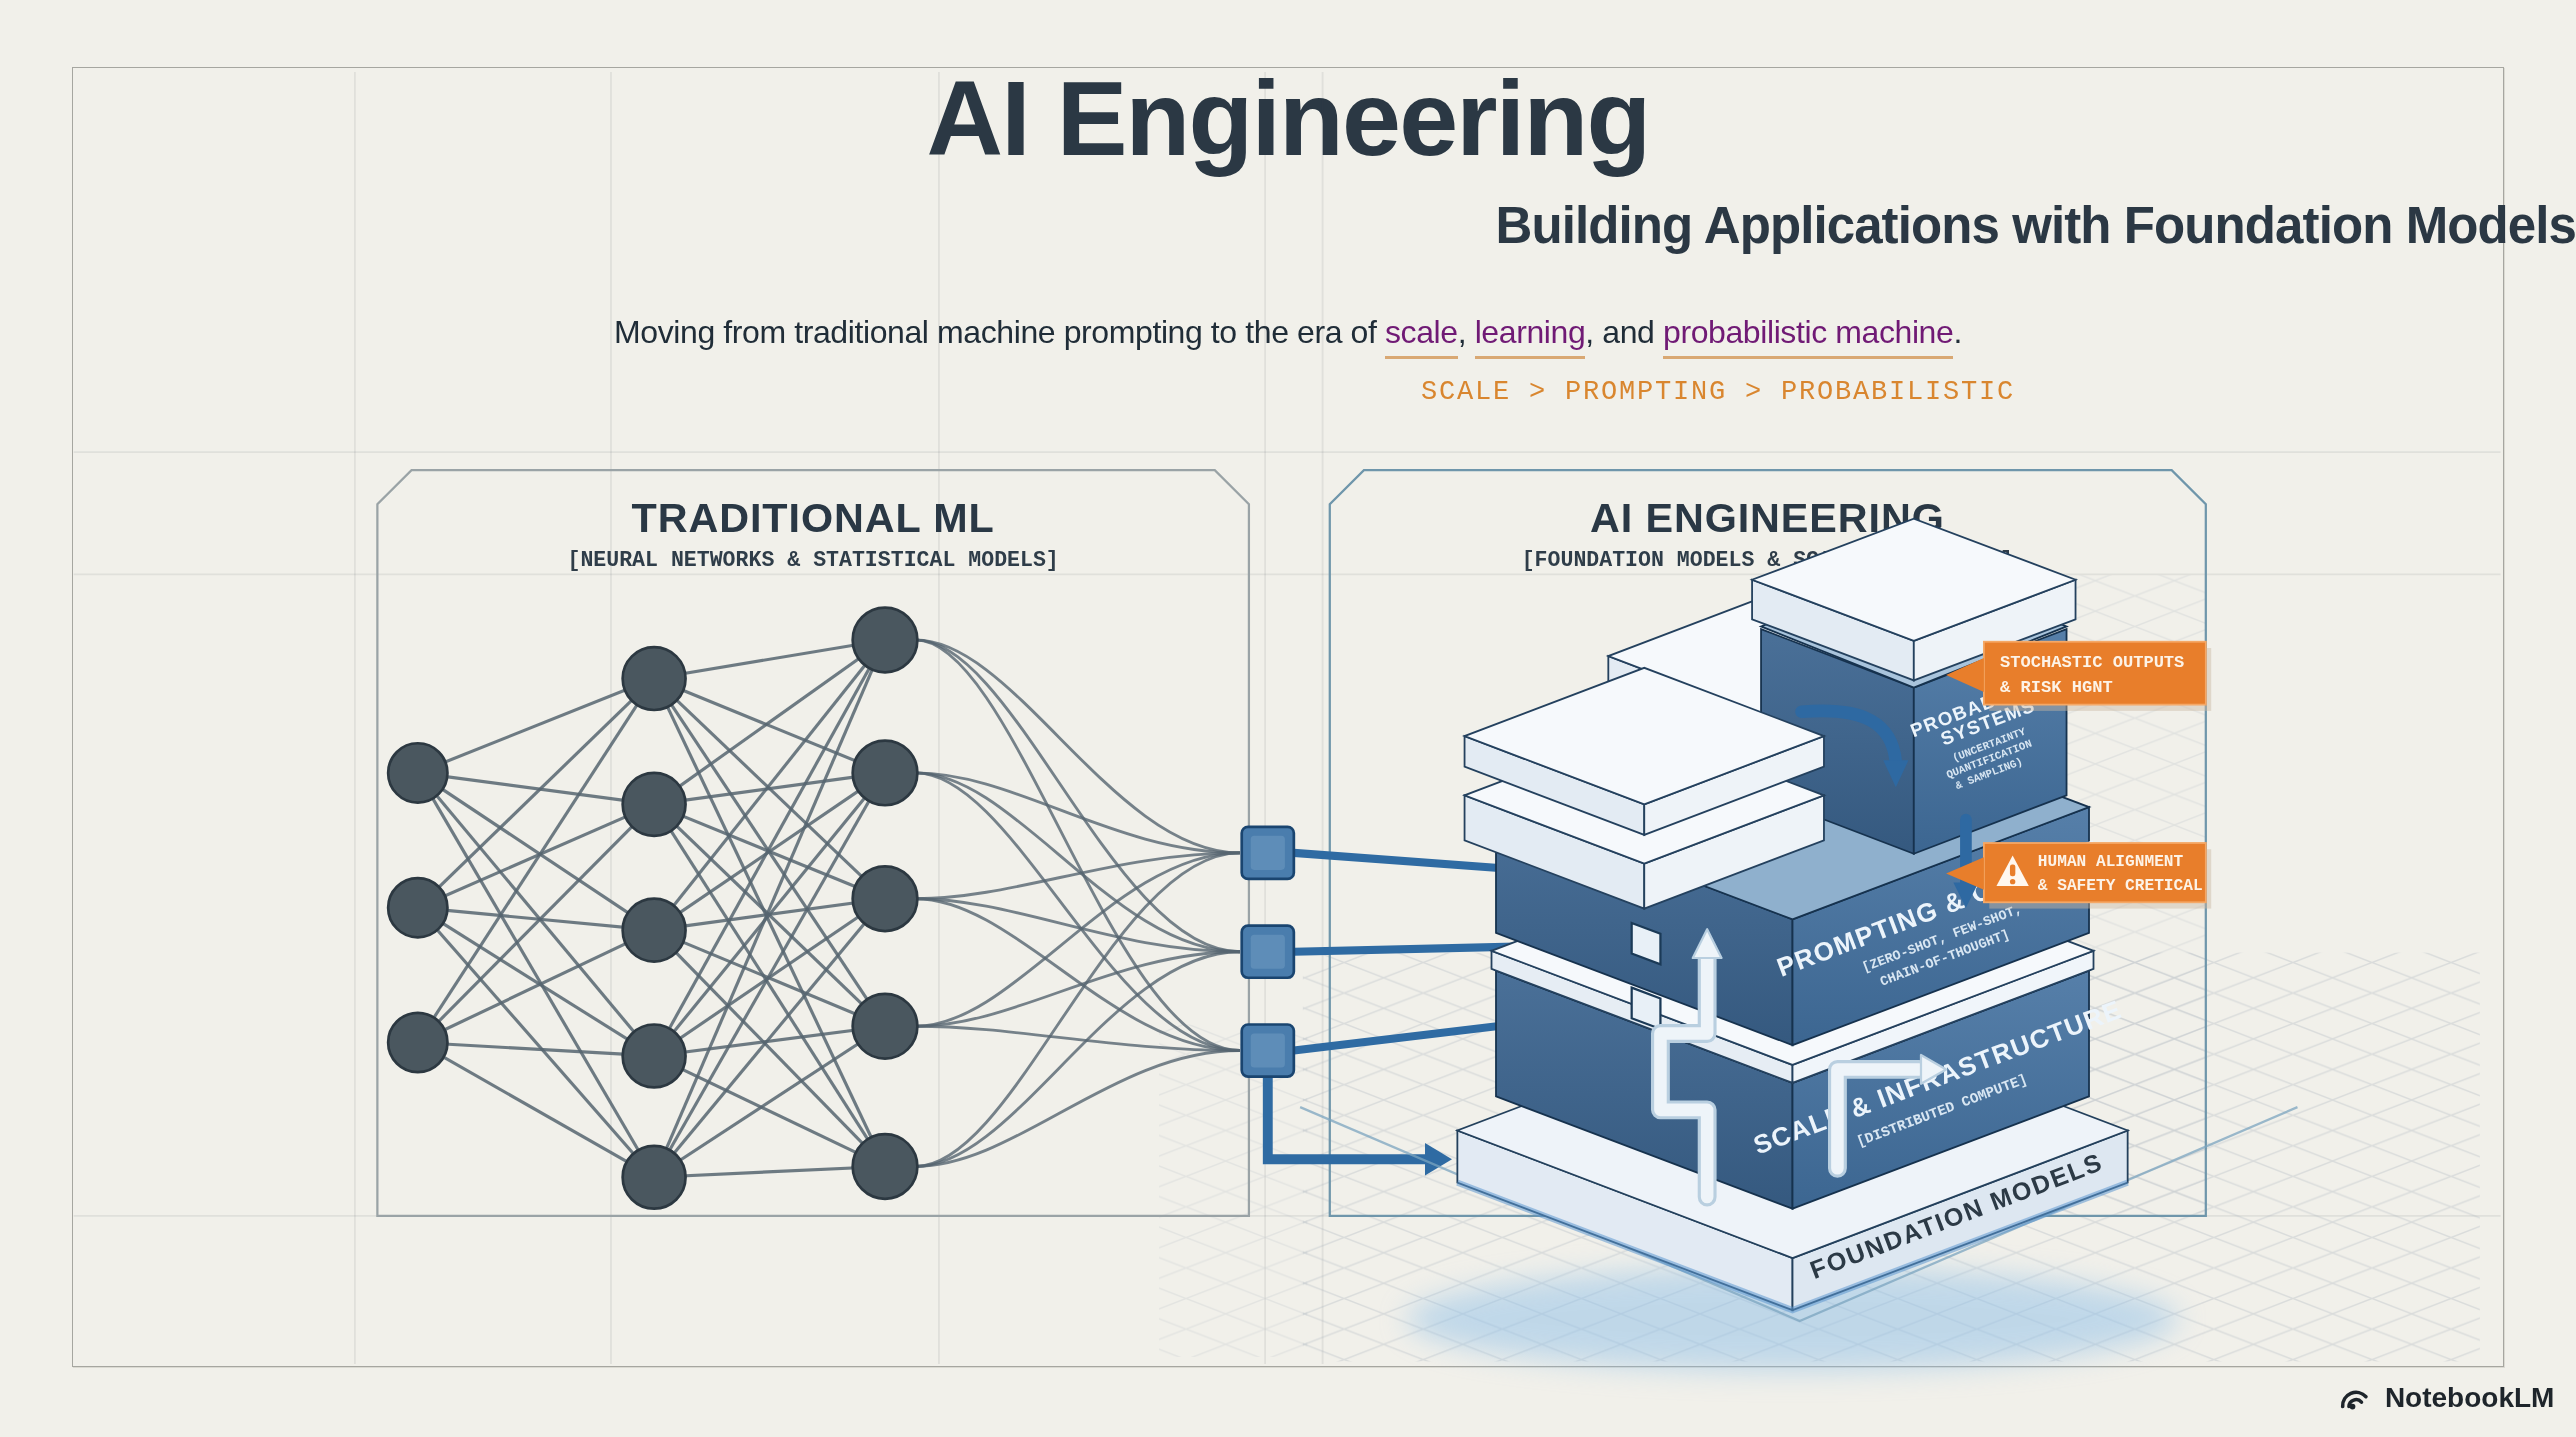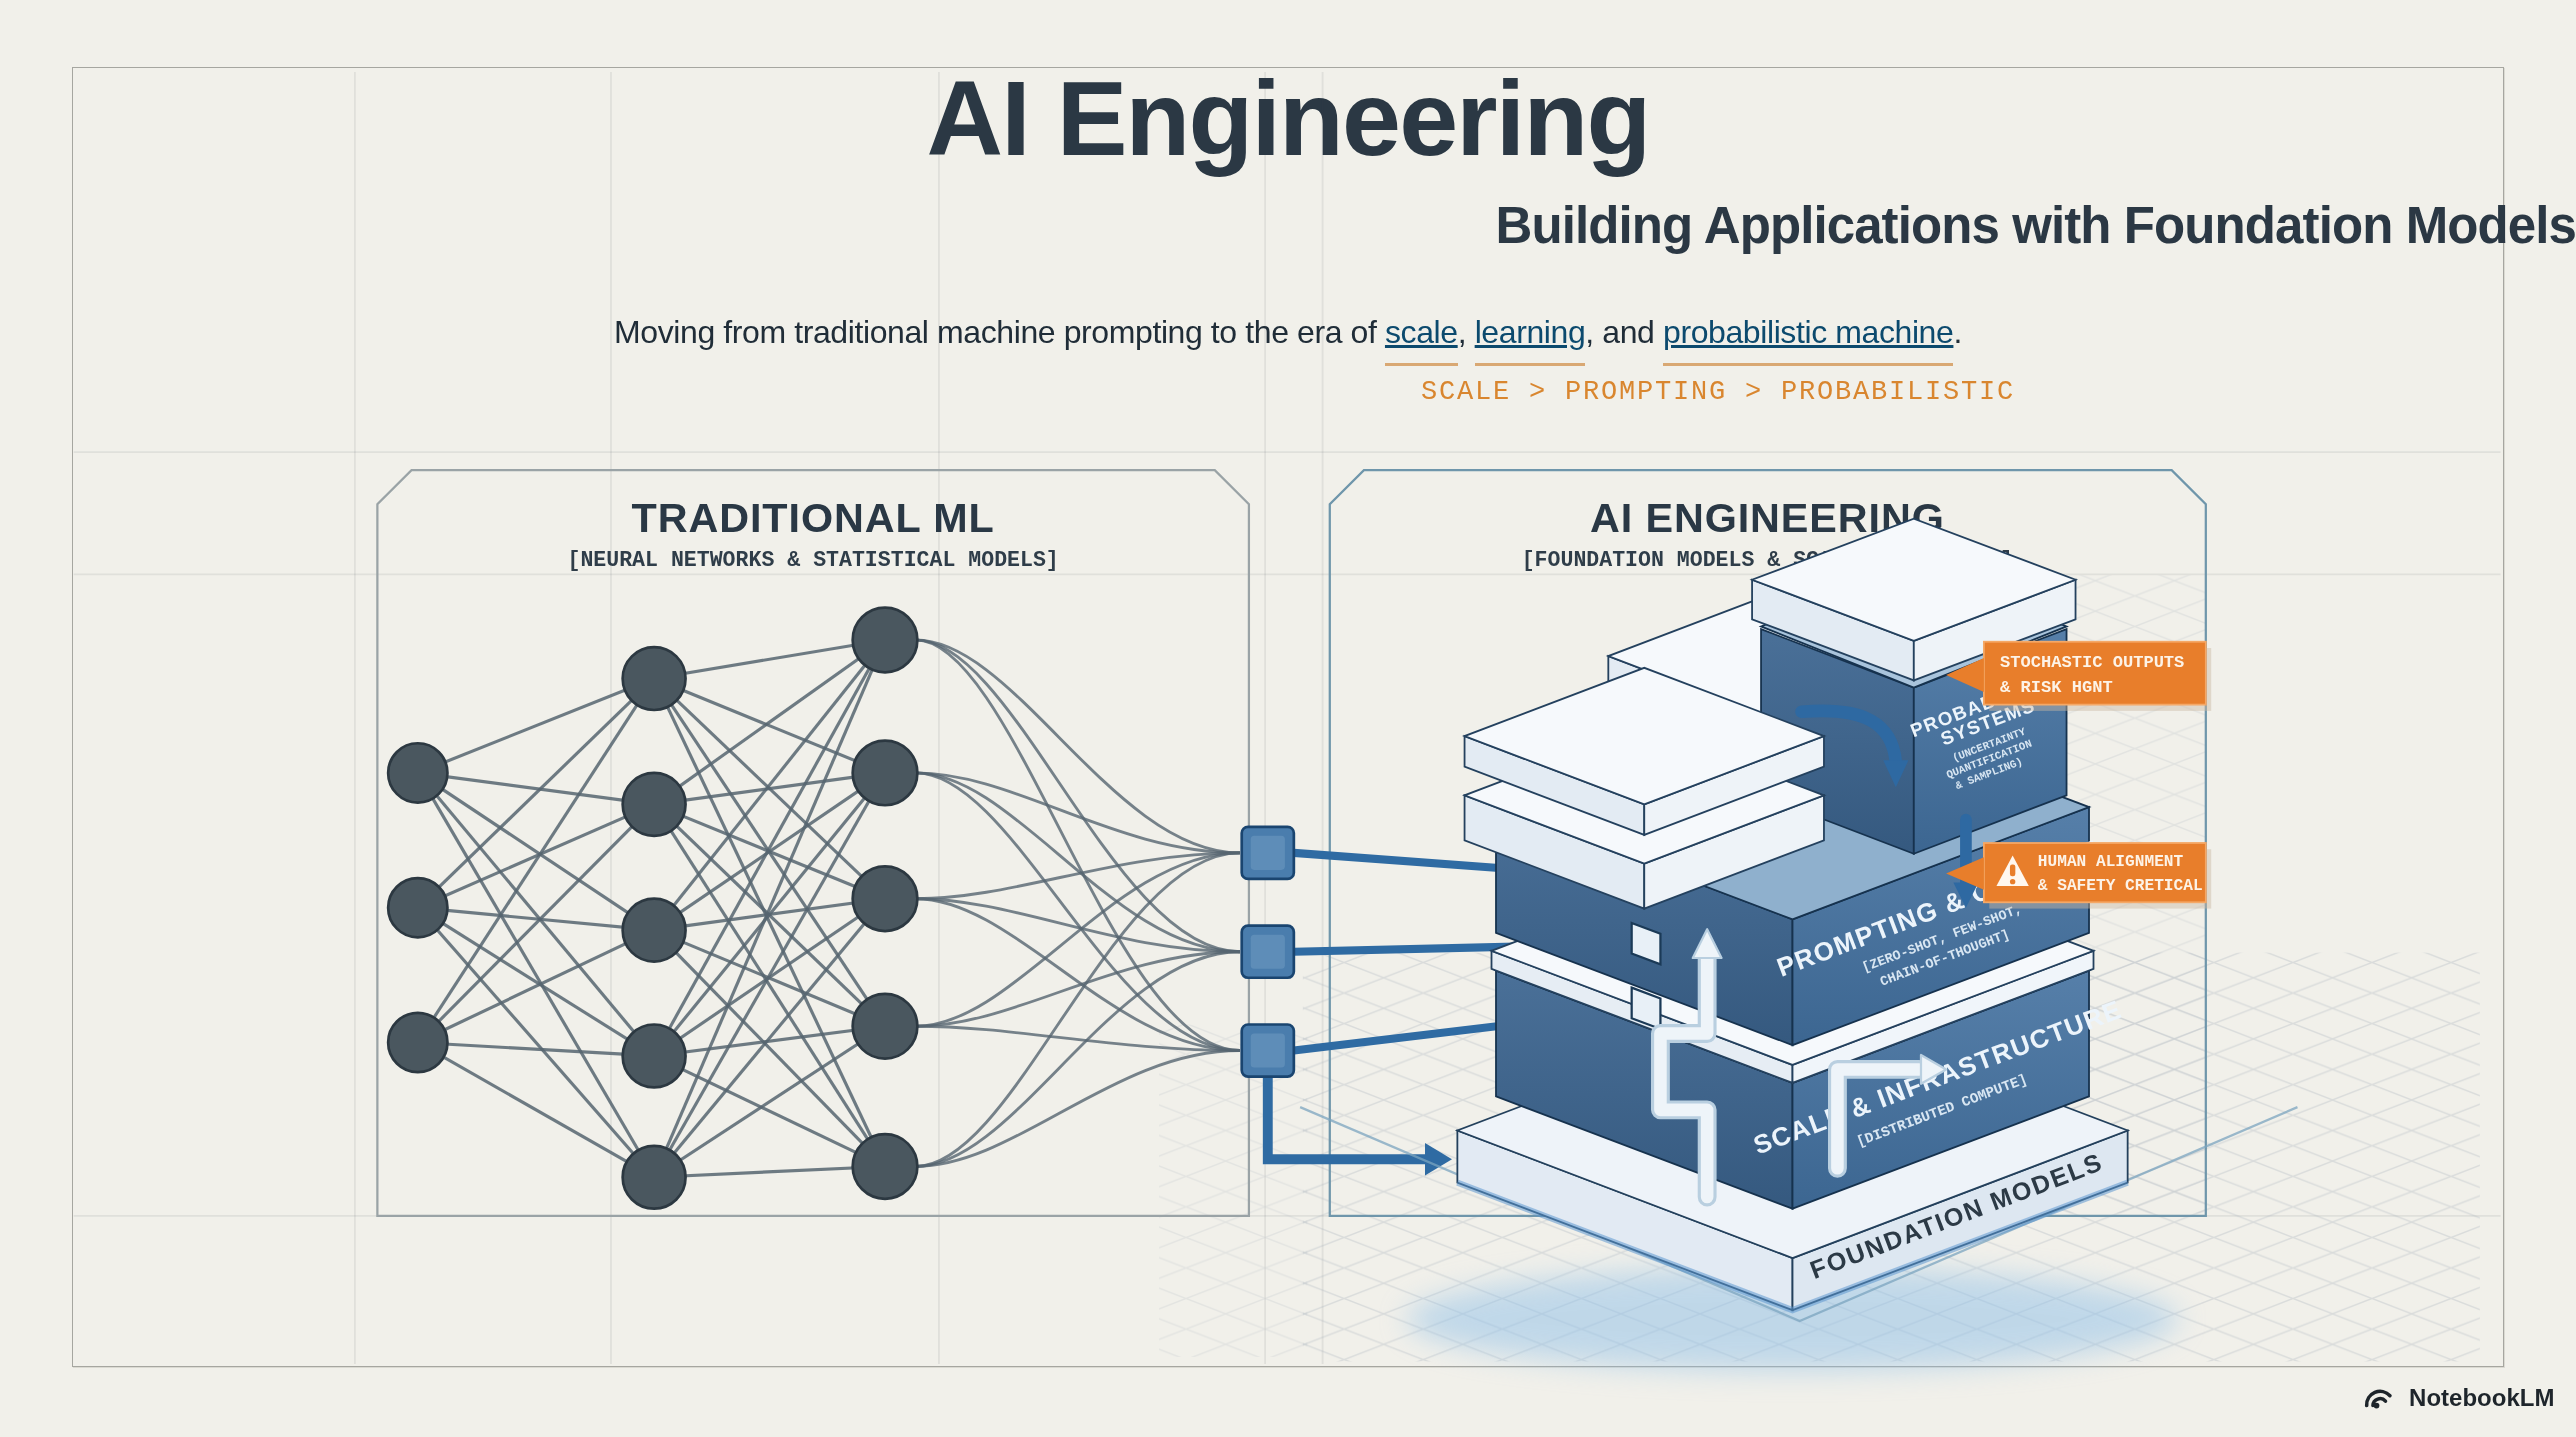--- a/index.html
+++ b/index.html
@@ -8,34 +8,34 @@
   
   .frame{position:absolute;left:72px;top:67px;width:2430px;height:1298px;
          border:1.8px solid #a6a6a0;box-shadow:0.9px 0.9px 0 #d8d7d0;}
   
   .title{position:absolute;left:0;right:0;top:58px;text-align:center;
          font-size:106px;font-weight:bold;letter-spacing:-1.8px;color:#2b3844;}
   .subtitle{position:absolute;left:0;right:0;top:196px;text-align:right;
          font-size:51px;font-weight:bold;letter-spacing:-0.9px;color:#2b3844;}
   .tagline{position:absolute;left:0;right:0;top:314px;text-align:center;
          font-size:32px;font-weight:normal;color:#202d38;letter-spacing:-0.4px;}
-  .tagline .hl{color:#0c4a6e;border-bottom:3.6px solid #d9a873;padding-bottom:13px;text-decoration:underline;}
+  .tagline .hl{color:#701a75;border-bottom:3.6px solid #d9a873;padding-bottom:6px;}
   .flow{position:absolute;left:1421px;top:377px;font-family:"Liberation Mono",monospace;
         font-size:27px;font-weight:normal;color:#d9862f;letter-spacing:1.8px;}
   
   text{font-family:"Liberation Sans",sans-serif;}
   .panel-title{font-size:46px;font-weight:bold;fill:#2a3845;letter-spacing:1px;}
   .panel-sub{font-family:"Liberation Mono",monospace;font-size:24px;font-weight:bold;fill:#2f3d49;}
   .stk-t{fill:#ecf4fb;font-weight:bold;letter-spacing:1.5px;}
   .stk-d{fill:#d8e6f2;font-family:"Liberation Mono",monospace;font-weight:bold;}
   .stk-dark{fill:#2c3a46;font-weight:bold;letter-spacing:2px;}
   .co-text{font-family:"Liberation Mono",monospace;font-weight:bold;fill:#fdf3e7;}
   
   .brand{position:absolute;right:21.6px;top:1382px;display:flex;align-items:center;gap:11px;
-         font-size:24px;font-weight:bold;color:#1e252b;}
+         font-size:28px;font-weight:bold;color:#1e252b;}
 </style>
 </head>
 <body>
 
 <div id="canvas">
 
   <div class="frame"></div>
 
   <div class="title">AI Engineering</div>
   <div class="subtitle">Building Applications with Foundation Models</div>

